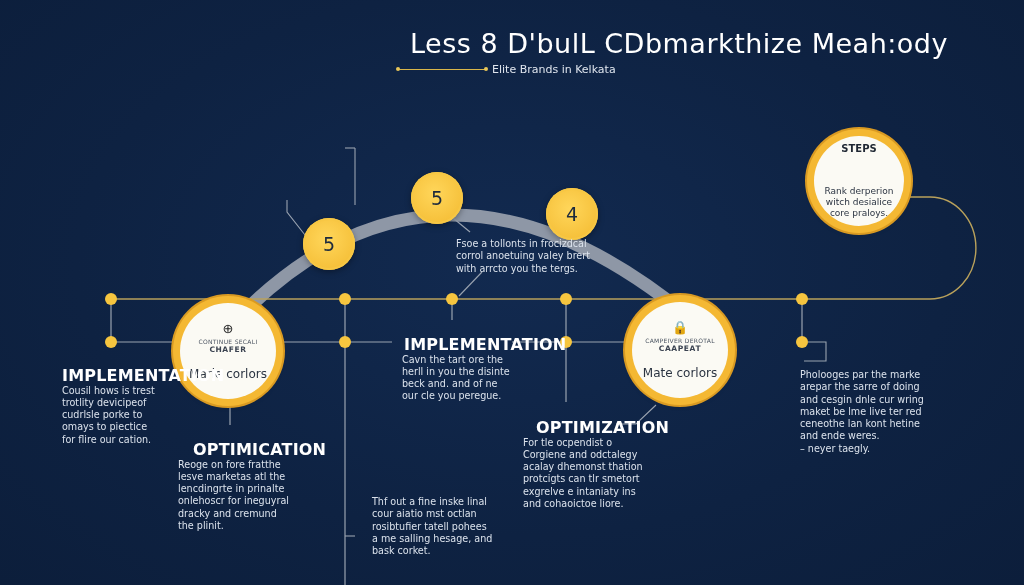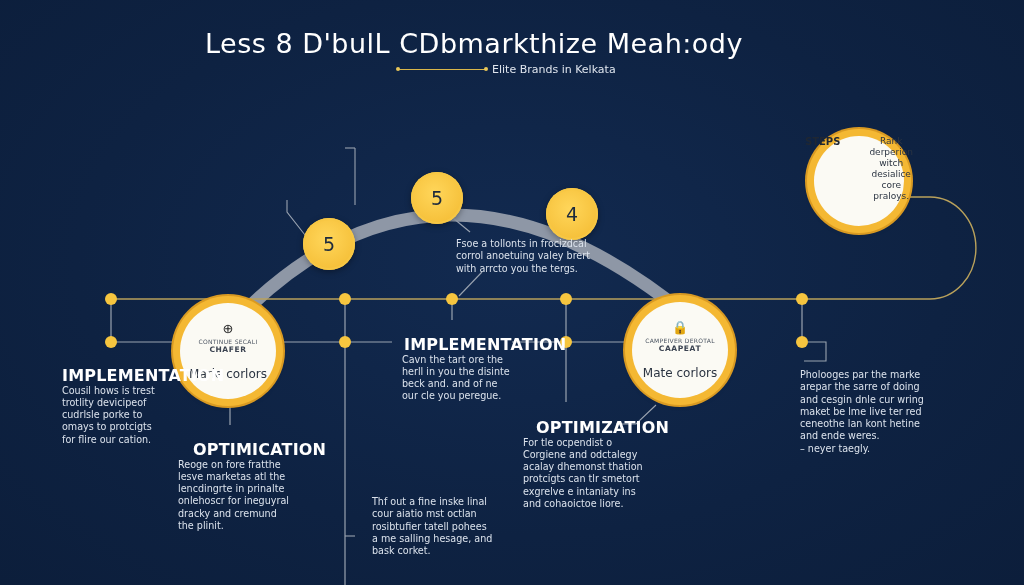--- a/index.html
+++ b/index.html
@@ -1,32 +1,32 @@
 <!DOCTYPE html>
 <html><head>
 <meta charset="utf-8">
 <style>
   html,body{margin:0;padding:0;}
   body{width:1024px;height:585px;overflow:hidden;background:#0f2344;font-family:"DejaVu Sans","Liberation Sans",sans-serif;color:#e6ebf3;position:relative;}
   .stage{position:absolute;left:0;top:0;width:1024px;height:585px;background:radial-gradient(ellipse at 50% 45%,#122a50 0%,#0e2242 60%,#0c1e3b 100%);}
   svg.lines{position:absolute;left:0;top:0;}
-  .title{position:absolute;left:0;width:948px;top:28px;text-align:center;font-family:"DejaVu Sans",sans-serif;font-size:27px;letter-spacing:0.5px;color:#ffffff;font-weight:400;}
+  .title{position:absolute;left:0;width:948px;top:28px;text-align:right;font-family:"DejaVu Sans",sans-serif;font-size:27px;letter-spacing:0.5px;color:#ffffff;font-weight:400;}
   .subtitle{position:absolute;top:63px;left:398px;display:flex;align-items:center;font-size:11px;color:#dfe5ee;}
   .subtitle .rule{width:88px;height:1px;background:#d9b64a;position:relative;margin-right:6px;}
   .subtitle .rule:before,.subtitle .rule:after{content:"";position:absolute;top:-2px;width:4px;height:4px;border-radius:50%;background:#e8c659;}
   .subtitle .rule:before{left:-2px}.subtitle .rule:after{right:-2px}
   .txt{position:absolute;font-size:9.6px;line-height:12.3px;color:#dbe2ec;white-space:pre-line;}
   .head{font-weight:700;font-size:16px;letter-spacing:0.2px;color:#ffffff;margin-bottom:2px;display:block;}
   .num{position:absolute;width:52px;height:52px;border-radius:50%;background:radial-gradient(circle at 45% 40%,#ffd65a 0%,#f6c13b 70%,#e1a624 100%);box-shadow:0 0 0 2px #f7c744 inset,0 2px 6px rgba(0,0,0,0.35);color:#1d2a3d;font-size:19px;display:flex;align-items:center;justify-content:center;}
   .hub{position:absolute;border-radius:50%;background:#fbfaf4;box-shadow:0 0 0 7px #f4b833,0 0 0 9px #d99a22,0 3px 10px rgba(0,0,0,0.4);display:flex;flex-direction:column;align-items:center;justify-content:center;color:#27313f;text-align:center;}
   .hub .ic{font-size:13px;line-height:14px;margin-bottom:2px;color:#222;}
   .hub .small{font-size:6px;letter-spacing:0.3px;color:#4a5360;}
   .hub .cap{font-size:7.5px;font-weight:700;letter-spacing:0.6px;color:#3a4250;}
   .hub .main{font-size:12px;color:#2b3442;margin-top:13px;}
-  .steps{position:absolute;left:814px;top:136px;width:90px;height:90px;border-radius:50%;background:#fbfaf4;box-shadow:0 0 0 7px #f4b833,0 0 0 9px #d99a22,0 3px 10px rgba(0,0,0,0.4);text-align:center;color:#2b3442;display:flex;justify-content:center;gap:29px;}
+  .steps{position:absolute;left:814px;top:136px;width:90px;height:90px;border-radius:50%;background:#fbfaf4;box-shadow:0 0 0 7px #f4b833,0 0 0 9px #d99a22,0 3px 10px rgba(0,0,0,0.4);text-align:center;color:#2b3442;display:flex;flex-direction:column;justify-content:center;gap:29px;}
   .steps .h{font-weight:700;font-size:10px;color:#1f2733;margin-bottom:3px;}
   .steps .b{font-size:9px;line-height:11px;white-space:pre-line;}
 </style>
 </head>
 <body>
 
 <div class="stage">
 
   <svg class="lines" width="1024" height="585" viewBox="0 0 1024 585">
 
@@ -104,21 +104,21 @@
   </div>
 
   <div class="txt" style="left:424px;top:238px;margin-left:32px;">Fsoe a tollonts in frocizdcal
 corrol anoetuing valey brert
 with arrcto you the tergs.</div>
 
   <div class="txt" style="left:62px;top:358px;">
     <span class="head">IMPLEMENTATION</span><span>Cousil hows is trest
 trotlity devicipeof
 cudrlsle porke to
-omays to protcigts
+omays to piectice
 for flire our cation.</span>
   </div>
 
   <div class="txt" style="left:195px;top:432px;text-align:left;">
     <span class="head" style="text-align:left;margin-left:-2px;">OPTIMICATION</span><span style="position:relative;left:-17px;">Reoge on fore fratthe
 lesve marketas atl the
 lencdingrte in prinalte
 onlehoscr for ineguyral
 dracky and cremund
 the plinit.</span>

